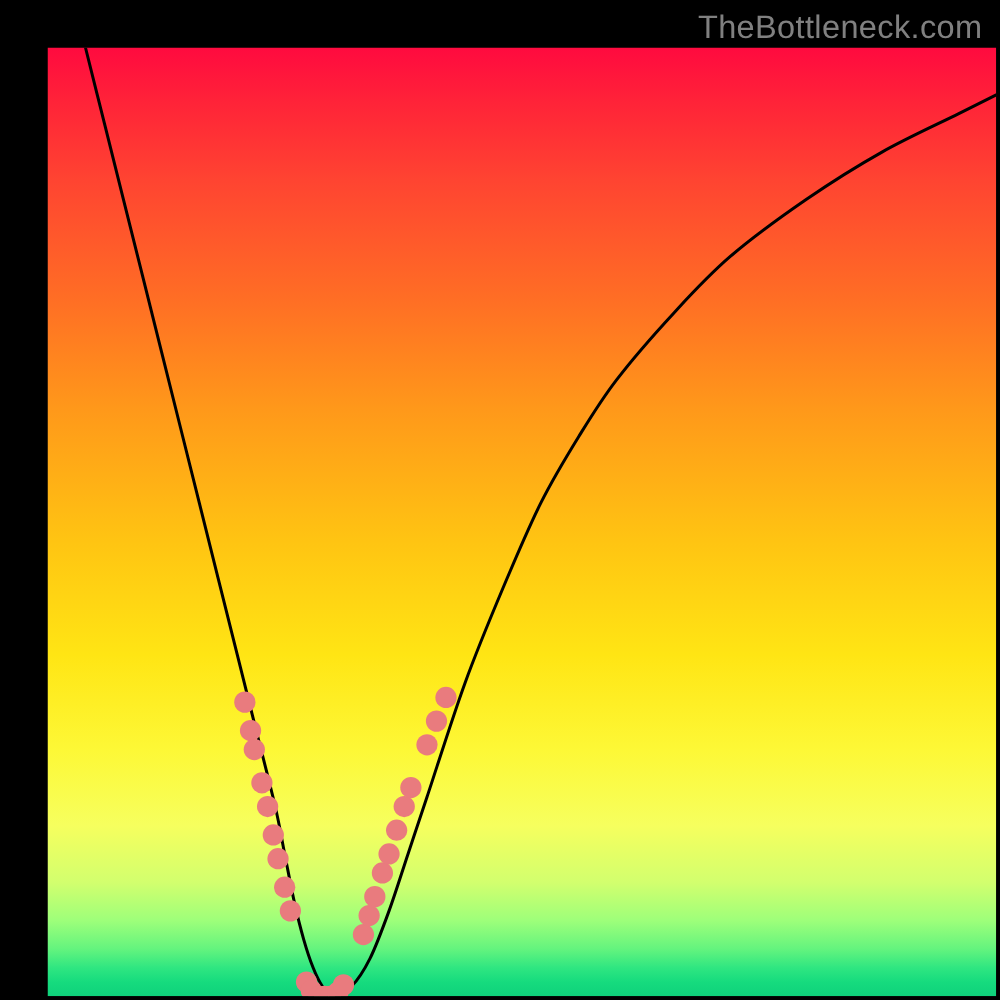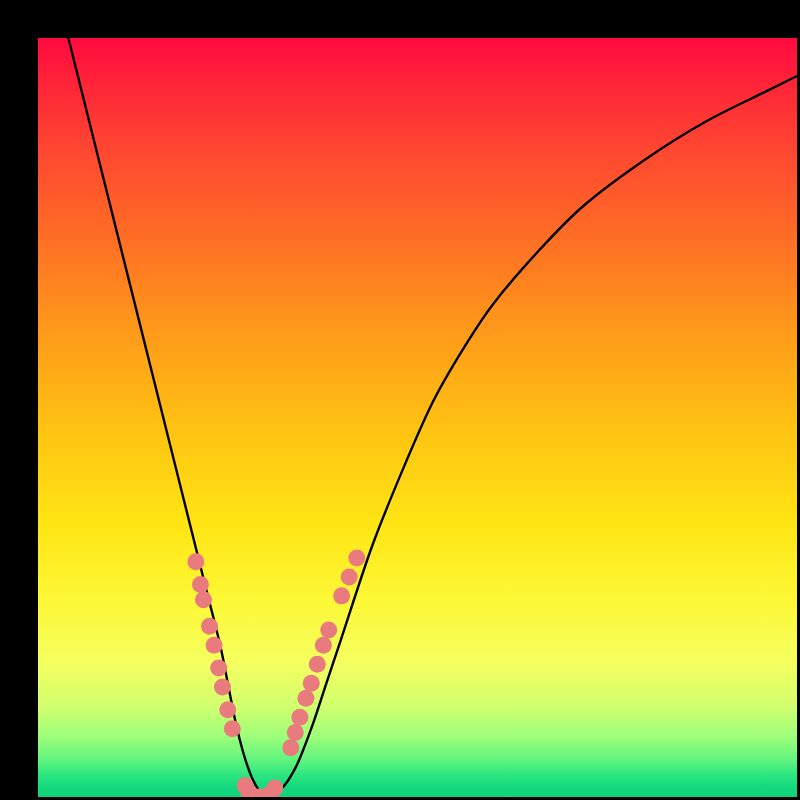--- a/index.html
+++ b/index.html
@@ -58,20 +58,21 @@
   }
   svg.curve {
     position: absolute;
     inset: 0;
   }
 </style>
 </head>
 <body>
 
 <div class="stage">
+  <div class="watermark">TheBottleneck.com</div>
 
   <div class="plot">
     <div class="gradient-bg"></div>
     <svg class="curve" viewBox="0 0 759 759" preserveAspectRatio="none">
       <path id="curve-path" fill="none" stroke="#000" stroke-width="2.4" stroke-linecap="round" stroke-linejoin="round" d="M 30.36,0 C 32.89,10.119999999999985 40.48,40.479999999999905 45.54,60.719999999999914 C 50.6,80.95999999999992 55.66,101.20000000000005 60.72,121.44000000000005 C 65.78,141.68000000000006 70.84,161.92 75.9,182.15999999999997 C 80.96000000000001,202.39999999999995 86.02,222.64 91.08,242.88 C 96.14,263.12 101.2,283.36 106.26,303.6 C 111.32000000000001,323.84000000000003 116.38,344.08 121.44,364.32 C 126.5,384.56 131.56,404.8 136.62,425.04 C 141.68,445.28000000000003 146.74,465.52 151.8,485.76 C 156.86,506 161.92,526.24 166.98,546.48 C 172.04,566.72 178.365,590.7550000000001 182.16,607.2 C 185.95499999999998,623.645 187.22,632.5 189.75,645.15 C 192.28,657.8 194.81,671.715 197.34,683.1 C 199.87,694.485 202.4,704.605 204.93,713.46 C 207.46,722.315 209.99,729.905 212.52,736.23 C 215.05,742.5550000000001 217.57999999999998,747.615 220.10999999999999,751.41 C 222.64,755.2049999999999 223.90499999999997,759 227.7,759 C 231.495,759 237.82,756.47 242.88,751.41 C 247.94,746.3499999999999 253,738.76 258.06,728.64 C 263.12,718.52 268.18,704.605 273.24,690.69 C 278.3,676.7750000000001 283.36,660.3299999999999 288.42,645.15 C 293.48,629.97 296.01000000000005,622.38 303.6,599.61 C 311.19,576.84 323.84,536.36 333.96,508.53 C 344.08,480.7 354.2,456.66499999999996 364.32,432.63 C 374.44,408.595 384.56,384.56 394.68,364.32 C 404.8,344.08 414.92,327.635 425.04,311.19 C 435.16,294.745 442.75,282.09499999999997 455.4,265.65 C 468.04999999999995,249.20499999999998 485.76,228.96499999999997 500.94,212.51999999999998 C 516.12,196.075 528.77,182.16 546.48,166.98000000000002 C 564.19,151.80000000000004 586.96,135.35500000000005 607.2,121.44000000000005 C 627.44,107.52500000000005 647.68,94.87500000000001 667.92,83.49000000000001 C 688.16,72.105 713.46,60.71999999999999 728.64,53.129999999999995 C 743.8199999999999,45.54 753.94,40.48000000000004 759,37.950000000000045"></path>
       <g id="dots">
           <circle cx="157.872" cy="523.71" r="8.5" fill="#e97b7e"></circle>
           <circle cx="162.426" cy="546.48" r="8.5" fill="#e97b7e"></circle>
           <circle cx="165.462" cy="561.66" r="8.5" fill="#e97b7e"></circle>
           <circle cx="171.534" cy="588.225" r="8.5" fill="#e97b7e"></circle>

